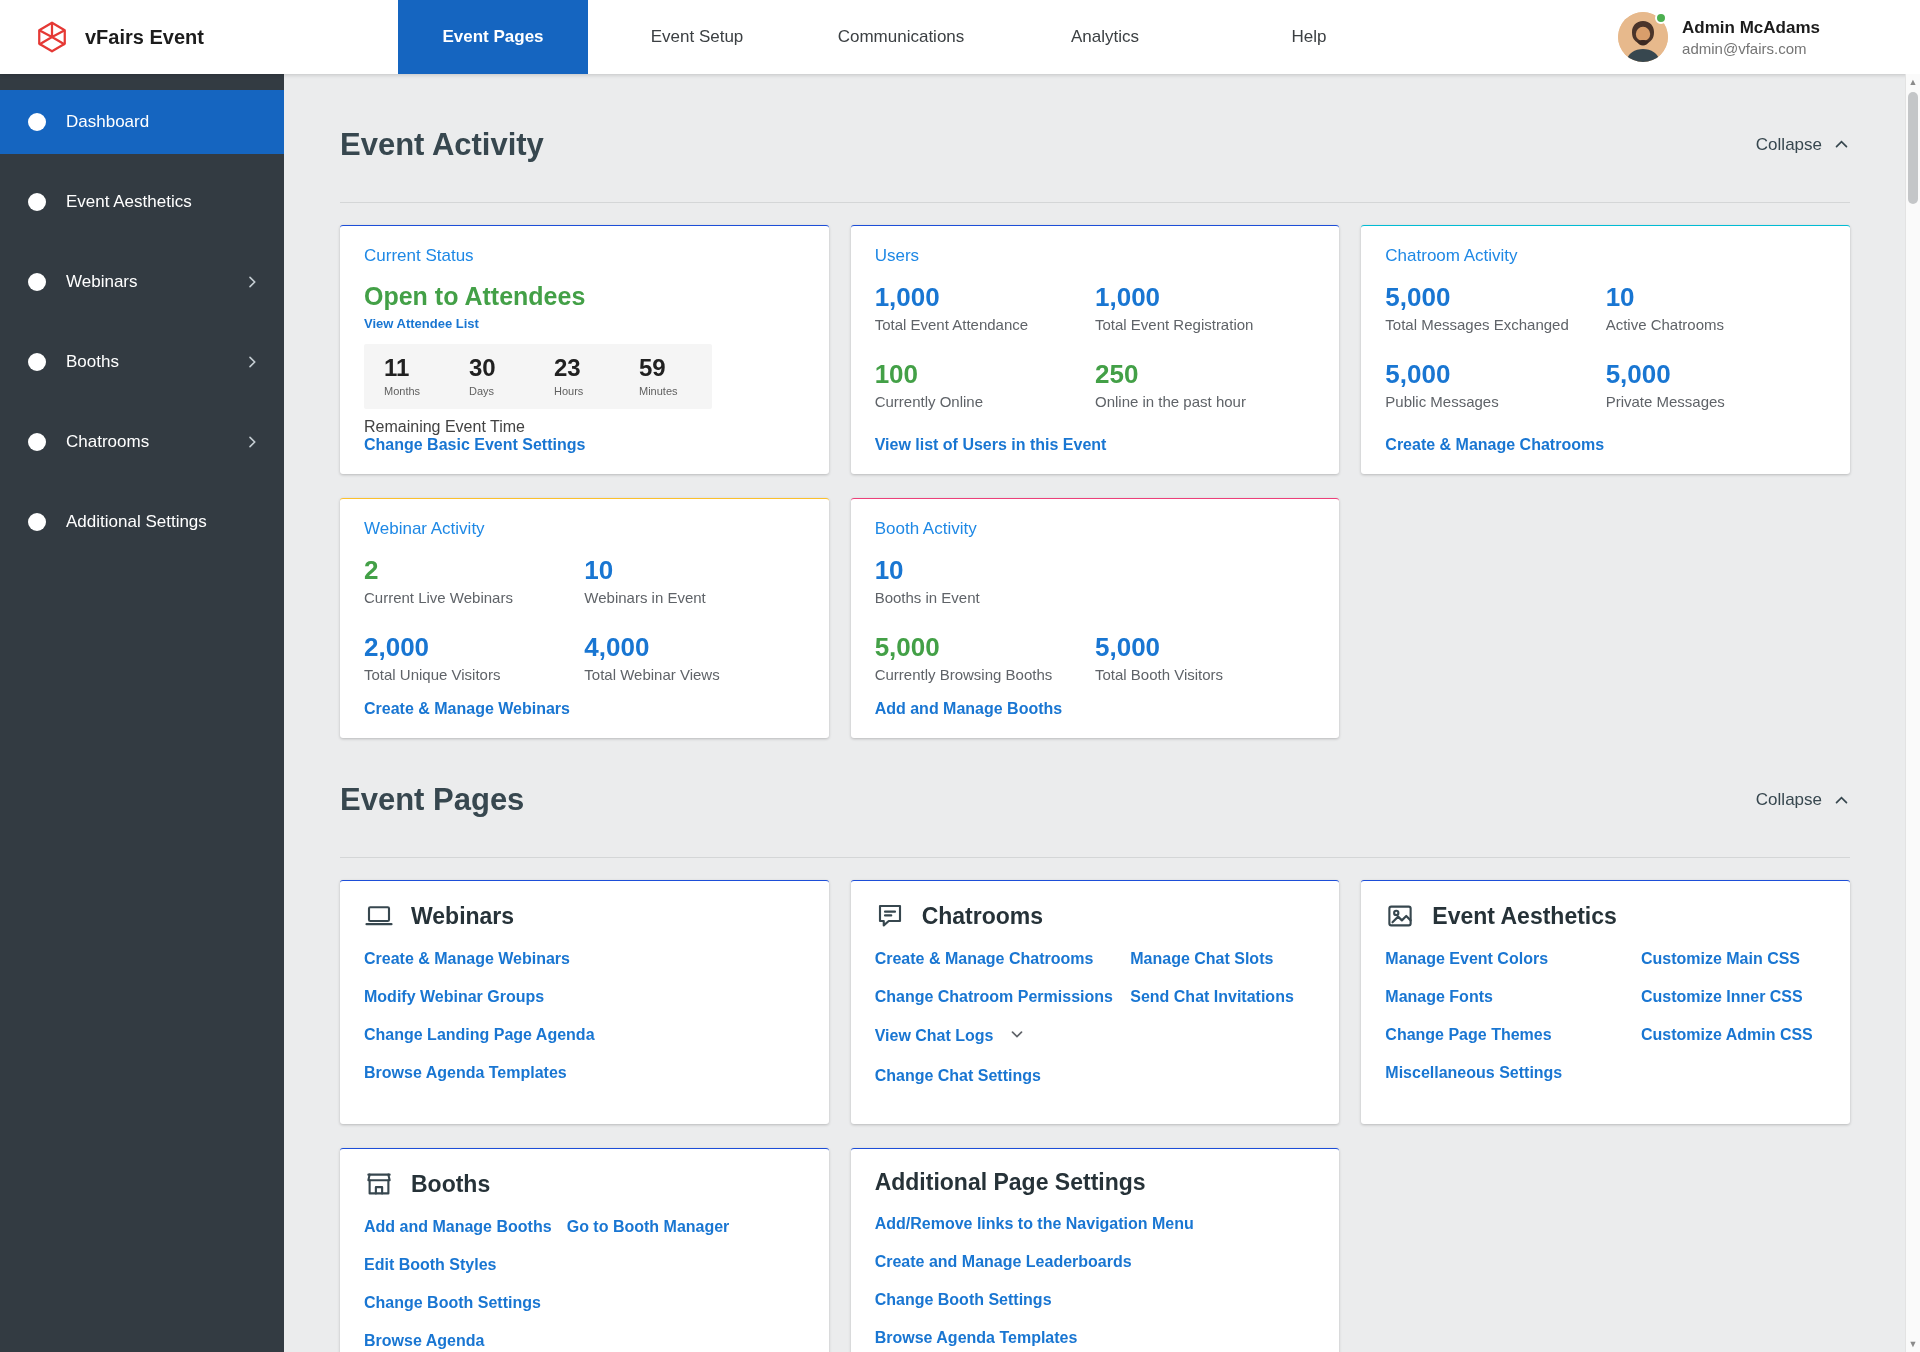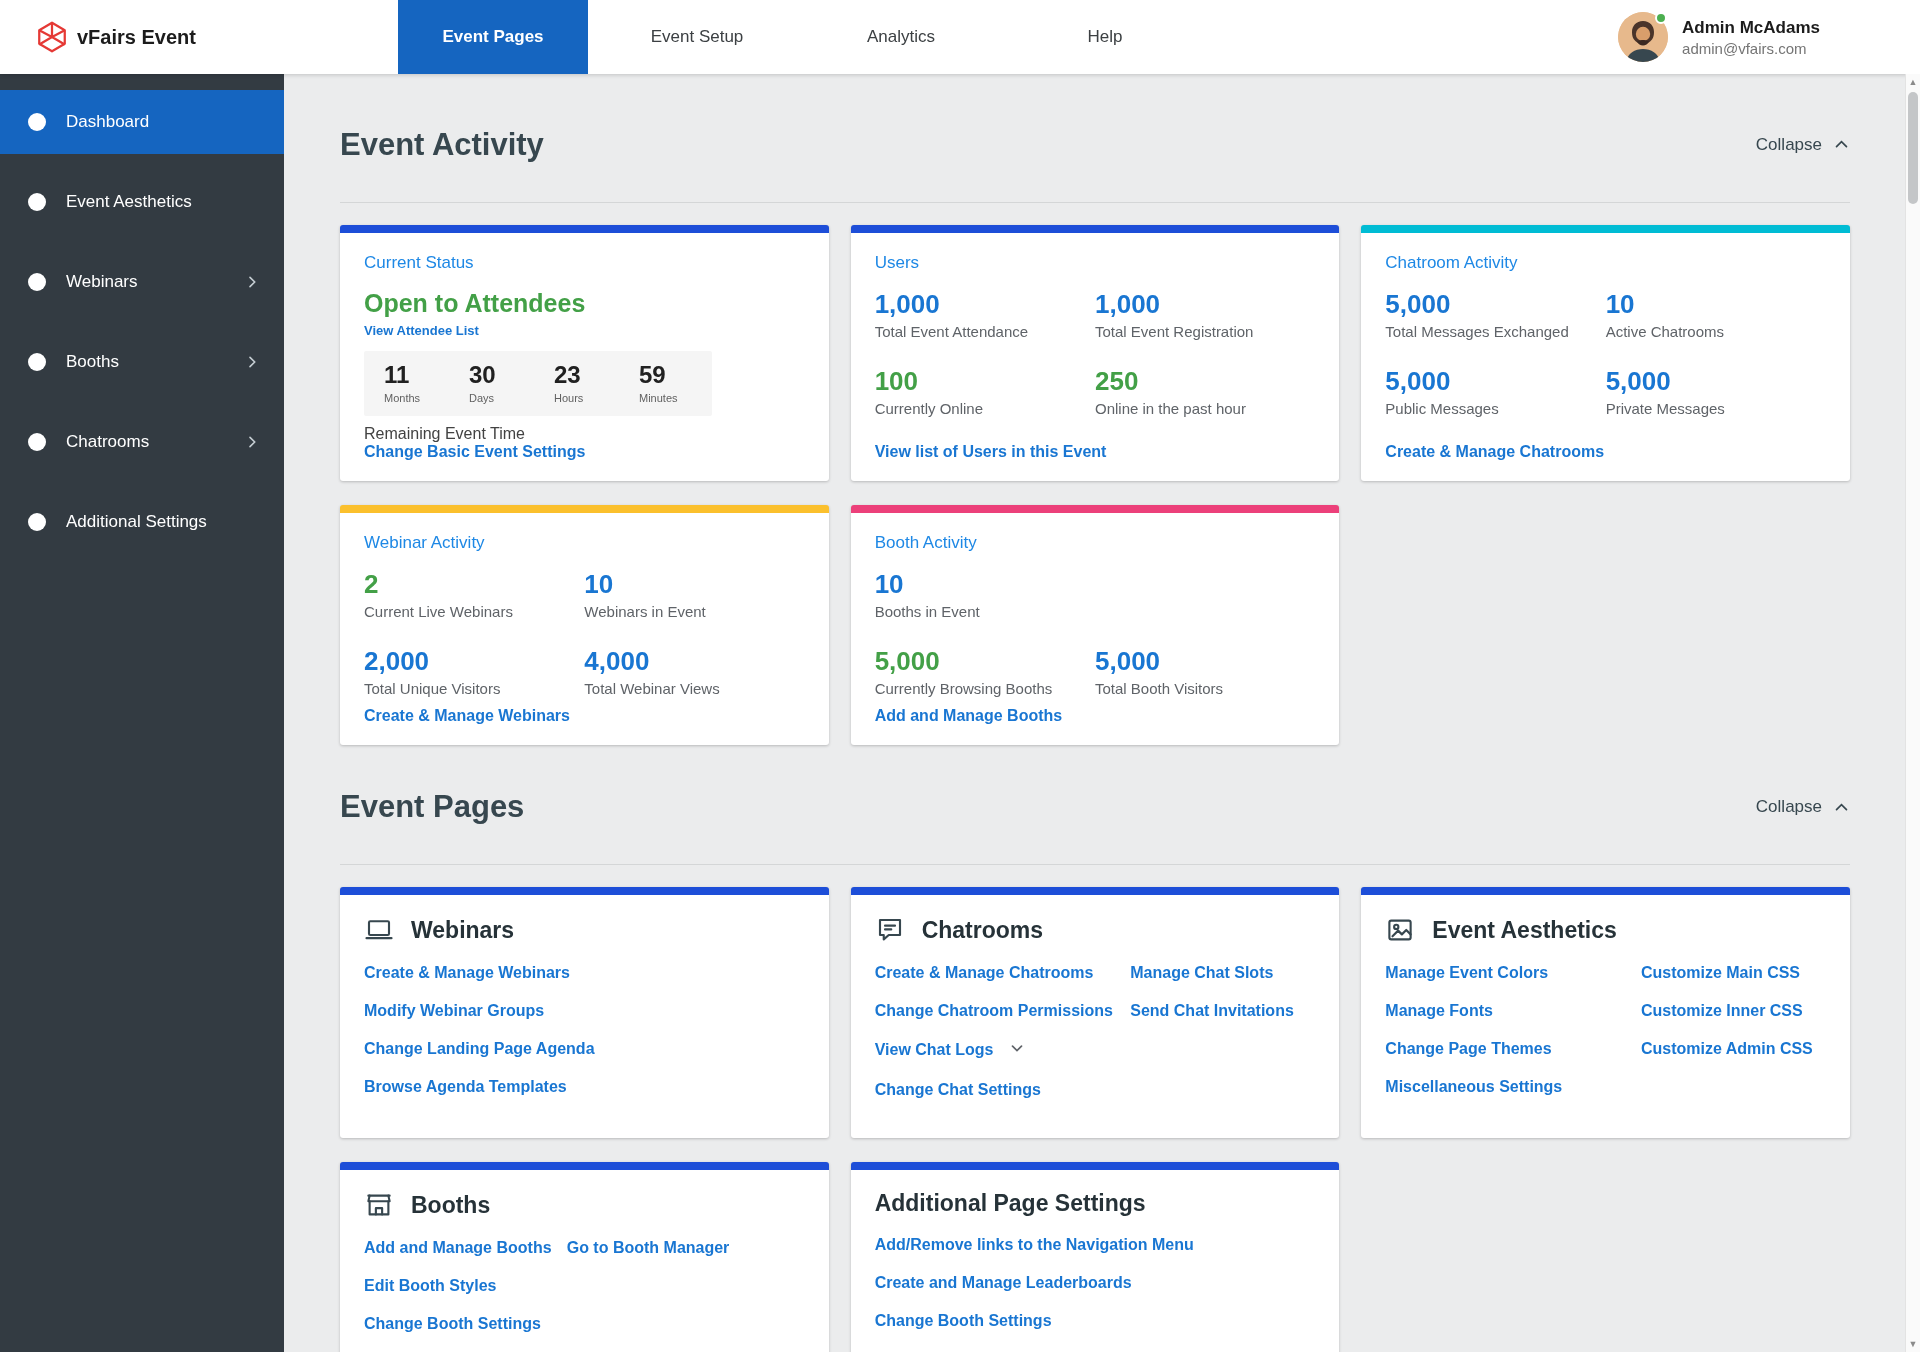--- a/index.html
+++ b/index.html
@@ -11,21 +11,21 @@
     background:#ebeced; color:#212121;
   }
   a { text-decoration:none; cursor:pointer; }
 
   
   .topbar {
     position:absolute; top:0; left:0; width:1920px; height:74px;
     background:#ffffff; z-index:30; display:flex; align-items:center;
     box-shadow:0 1px 4px rgba(0,0,0,.18);
   }
-  .brand { width:284px; display:flex; align-items:center; gap:7px; padding-left:34px; flex:none; }
+  .brand { width:284px; display:flex; align-items:center; gap:15px; padding-left:34px; flex:none; }
   .brand-name { font-size:20px; font-weight:700; color:#1c1c1c; }
   .tabs { display:flex; height:74px; margin-left:114px; }
   .tab {
     width:190px; margin-right:14px; display:flex; align-items:center; justify-content:center;
     font-size:17px; color:#3c4043; cursor:pointer; height:74px;
   }
   .tab.active { background:#1565C0; color:#ffffff; font-weight:700; }
   .userbox { position:absolute; right:100px; top:0; height:74px; display:flex; align-items:center; gap:14px; cursor:pointer; }
   .avatar { width:50px; height:50px; border-radius:50%; position:relative; background:#e7b98c; flex:none; }
   .avatar svg { position:absolute; left:0; top:0; border-radius:50%; }
@@ -56,21 +56,21 @@
     background:#ebeced; padding:32px 70px 0 56px; overflow:hidden;
   }
   .section-head { display:flex; justify-content:space-between; align-items:center; }
   .section-title { font-size:31px; font-weight:700; color:#37474F; }
   .collapse-btn { display:flex; align-items:center; gap:11px; font-size:17px; color:#37474F; cursor:pointer; }
   .section-rule { border:none; border-top:1px solid #d4d6d7; margin:18px 0 22px; }
 
   .grid3 { display:grid; grid-template-columns:repeat(3,1fr); gap:22px; margin-bottom:24px; }
 
   .card {
-    background:#ffffff; border-top:8px solid #1d4ed8; border-radius:3px;
+    background:#ffffff; border-top:1px solid #1d4ed8; border-radius:3px;
     box-shadow:0 1px 3px rgba(0,0,0,.22); padding:18px 24px 20px;
     min-height:240px; display:flex; flex-direction:column;
   }
   .acc-cyan  { border-top-color:#00BCD4; }
   .acc-amber { border-top-color:#FBC02D; }
   .acc-pink  { border-top-color:#EC407A; }
   .card-title { font-size:17px; color:#1E88E5; margin:2px 0 16px; font-weight:400; }
 
   .stats { display:grid; grid-template-columns:1fr 1fr; row-gap:26px; }
   .stat-v { font-size:26px; font-weight:700; color:#1976D2; }
@@ -121,20 +121,21 @@
         <path d="M12 2.5 20.5 7.5v9L12 21.5 3.5 16.5v-9z"></path>
         <path d="M12 2.5V12M12 12l8.5 5M12 12 3.5 17M20.5 7.5 12 12 3.5 7.5"></path>
       </svg>
     </span>
     <span class="brand-name">vFairs Event</span>
   </div>
 
   <nav class="tabs">
     <div class="tab active">Event Pages</div>
     <div class="tab">Event Setup</div>
+    <div class="tab">Communications</div>
     <div class="tab">Analytics</div>
     <div class="tab">Help</div>
   </nav>
 
   <div class="userbox">
     <div class="avatar">
       <svg width="50" height="50" viewBox="0 0 50 50">
         <circle cx="25" cy="25" r="25" fill="#e7b98c"></circle>
         <path d="M25 9c-7 0-11 5-11 11 0 3 .6 5.5 2 7.5 1.8 2.7 5 4.5 9 4.5s7.2-1.8 9-4.5c1.4-2 2-4.5 2-7.5 0-6-4-11-11-11z" fill="#4a342a"></path>
         <circle cx="25" cy="22" r="7.2" fill="#d99e6b"></circle>

